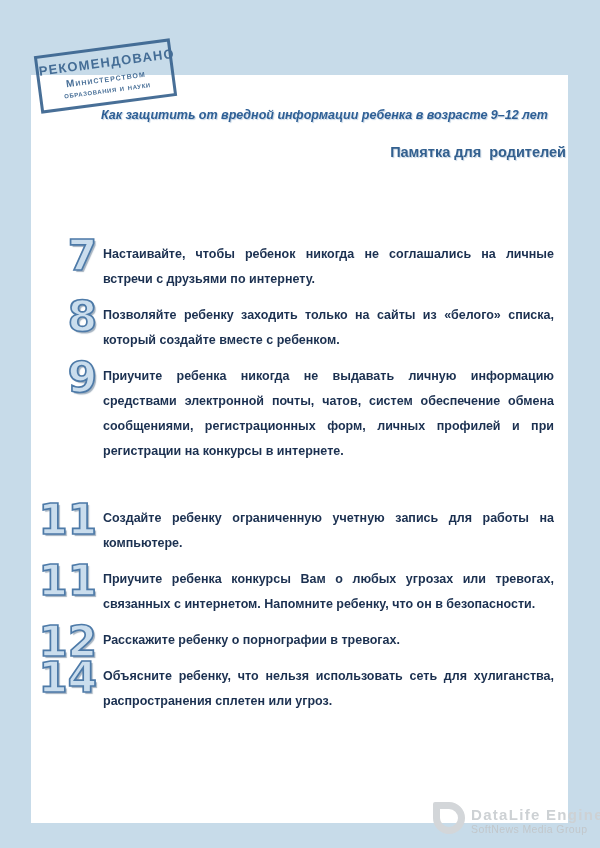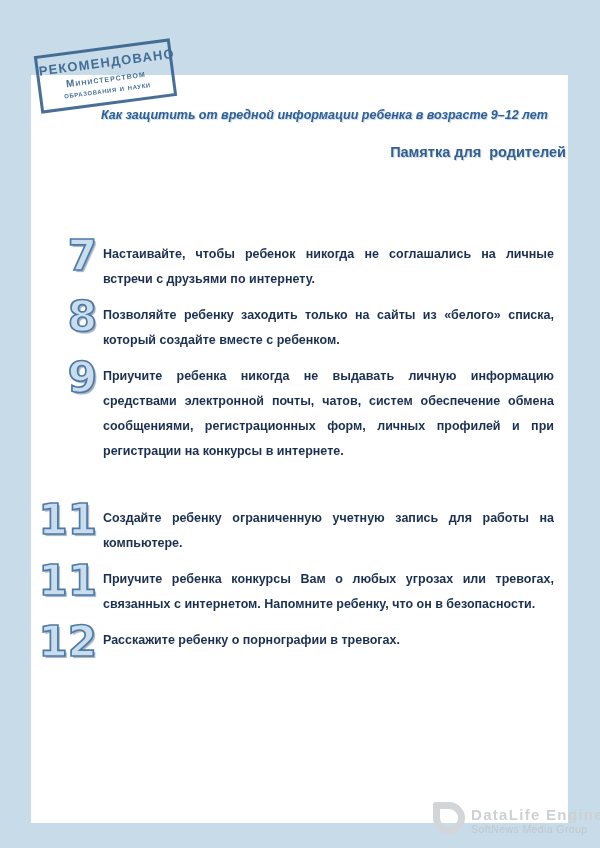--- a/index.html
+++ b/index.html
@@ -158,20 +158,24 @@
       <div class="item-text">Создайте ребенку ограниченную учетную запись для работы на компьютере.</div>
     </div>
     <div class="item">
       <div class="item-num">11</div>
       <div class="item-text">Приучите ребенка конкурсы Вам о любых угрозах или тревогах, связанных с интернетом. Напомните ребенку, что он в безопасности.</div>
     </div>
     <div class="item">
       <div class="item-num">12</div>
       <div class="item-text">Расскажите ребенку о порнографии в тревогах.</div>
     </div>
+    <div class="item">
+      <div class="item-num">14</div>
+      <div class="item-text">Объясните ребенку, что нельзя использовать сеть для хулиганства, распространения сплетен или угроз.</div>
+    </div>
   </div>
 </div>
 
 <div class="stamp">
   <div class="stamp-line1">РЕКОМЕНДОВАНО</div>
   <div class="stamp-line2">Министерством</div>
   <div class="stamp-line3">образования и науки</div>
 </div>
 
 <div class="watermark">

